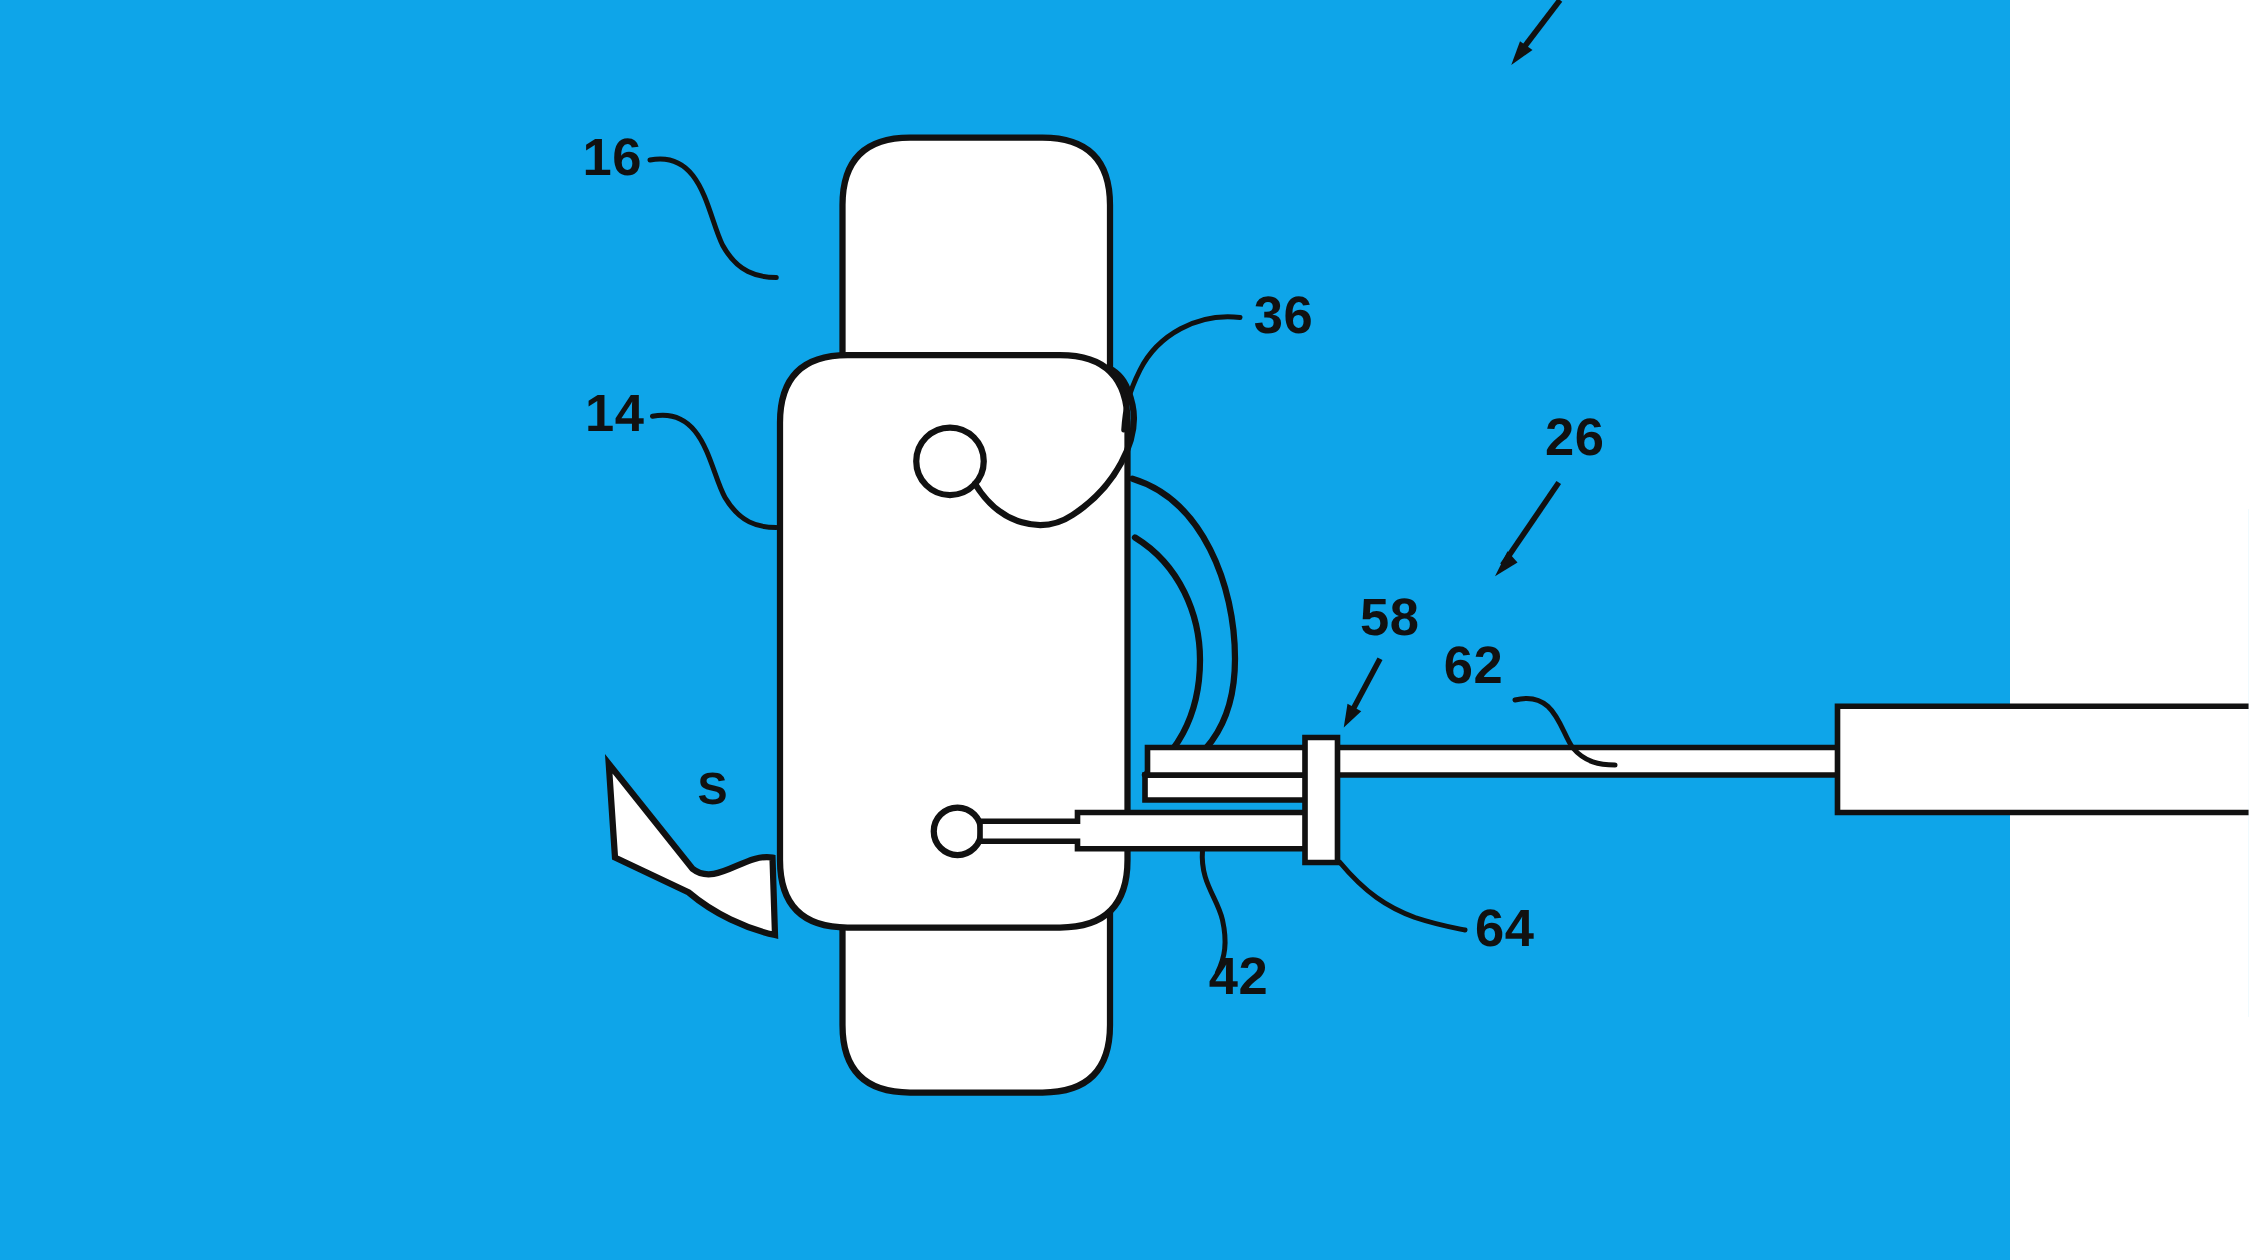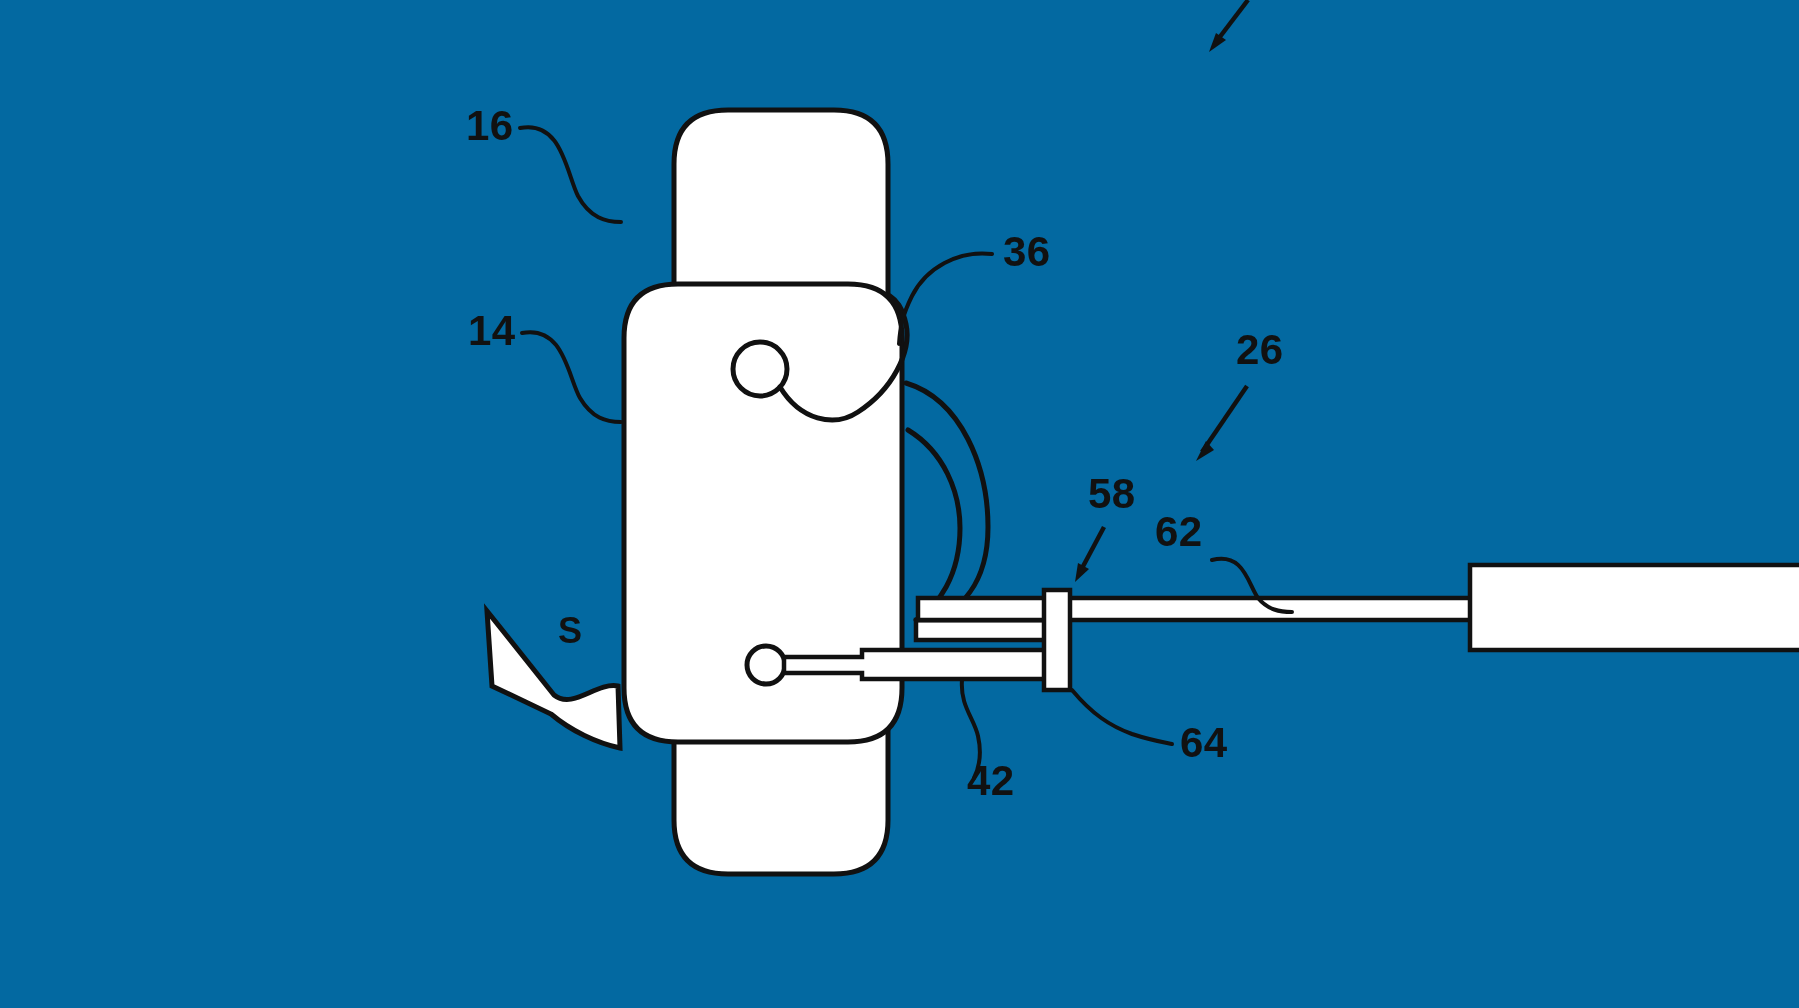--- a/index.html
+++ b/index.html
@@ -9,23 +9,23 @@
     background: #ffffff;
   }
   body {
     width: 1799px;
     height: 1008px;
     overflow: hidden;
     font-family: "Liberation Sans", sans-serif;
   }
   #figure-root {
     position: relative;
-    width: 1799px;
+    width: 1608px;
     height: 1008px;
-    background: #0369a1;
+    background: #0ea5e9;
   }
   #figure-svg {
     position: absolute;
     top: 0;
     left: 0;
     width: 1799px;
     height: 1008px;
     display: block;
   }
   .ref-label {

